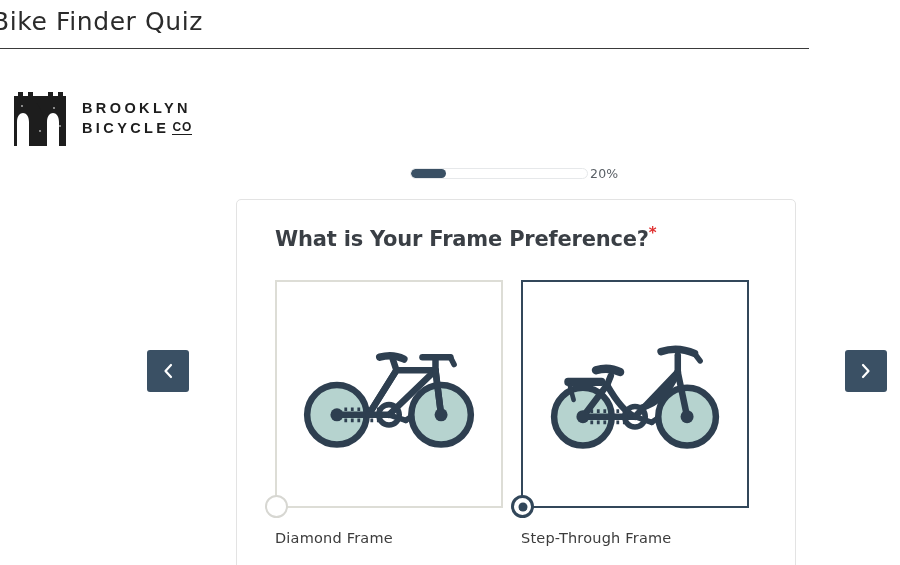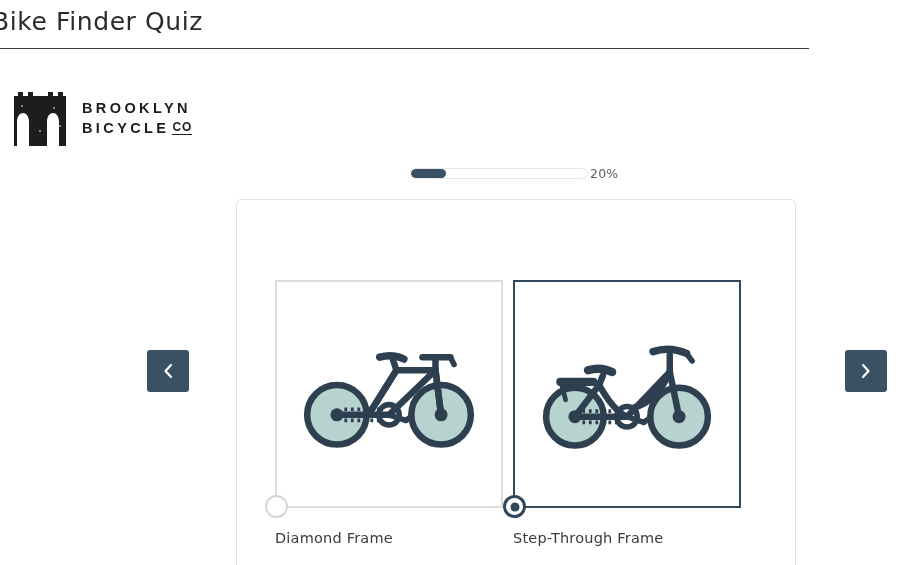--- a/index.html
+++ b/index.html
@@ -143,21 +143,21 @@
     vertical-align: super;
     line-height: 0;
   }
 
   
   .options {
     position: absolute;
     left: 38px;
     top: 80px;
     display: flex;
-    gap: 10px;
+    gap: 18px;
   }
   .option {
     width: 228px;
     position: relative;
   }
   .option-card {
     width: 228px;
     height: 228px;
     box-sizing: border-box;
     border: 2px solid #ddddd6;
@@ -261,20 +261,23 @@
 
 <div class="progress-row">
   <div class="progress-track">
     <div class="progress-fill" style="width: 20%;"></div>
   </div>
   <div class="progress-label">20%</div>
 </div>
 
 <div class="quiz-panel">
 
+  <div class="question-title">
+    <span>What is Your Frame Preference?</span><span class="required-star">*</span>
+  </div>
 
   <div class="options">
 
     <div class="option">
       <div class="option-card">
         <svg class="option-bike" viewBox="0 0 200 132">
           <circle cx="44" cy="88" r="32" fill="#b6d3cf"></circle>
           <circle cx="156" cy="88" r="32" fill="#b6d3cf"></circle>
           <circle cx="44" cy="88" r="32" fill="none" stroke="#2e3f50" stroke-width="7"></circle>
           <circle cx="156" cy="88" r="32" fill="none" stroke="#2e3f50" stroke-width="7"></circle>

